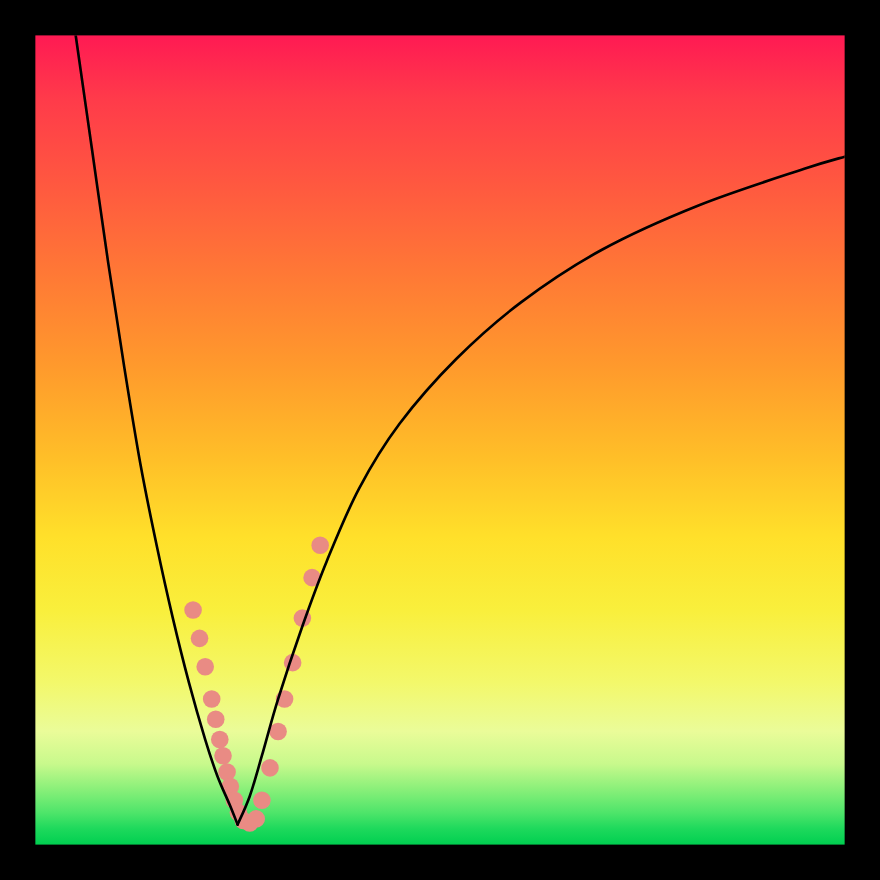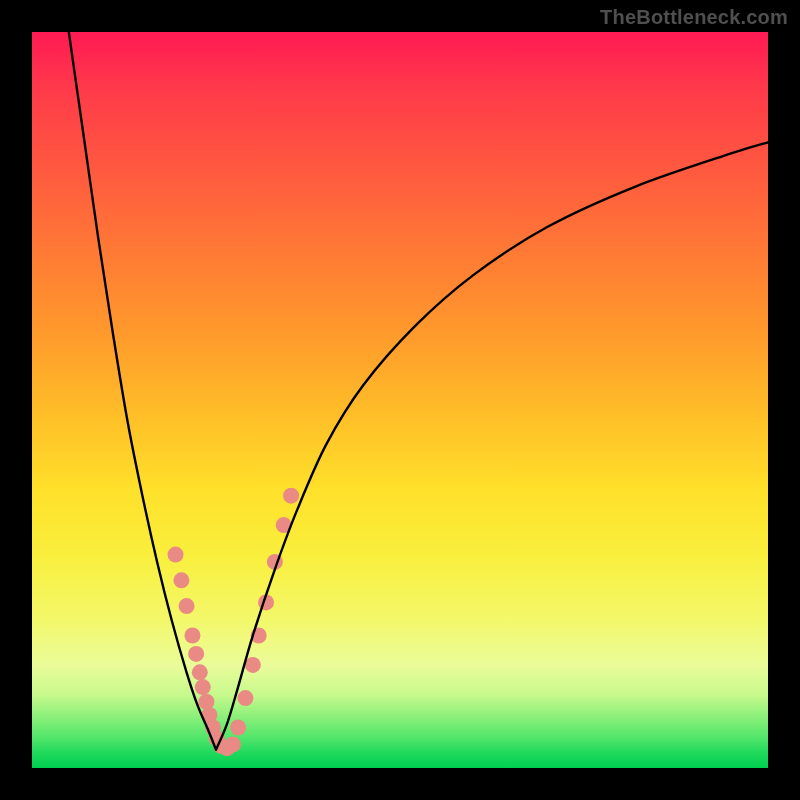--- a/index.html
+++ b/index.html
@@ -60,21 +60,20 @@
   svg.curves {
     position: absolute;
     inset: 0;
   }
 </style>
 </head>
 <body>
 
 <div class="frame">
 
-  <div class="watermark">TheBottleneck.com</div>
 
   <div class="plot-area">
     <div class="gradient-bg"></div>
 
     <svg class="curves" viewBox="0 0 736 736" preserveAspectRatio="none">
       <g id="markers-group">
           <circle cx="143.52" cy="522.56" r="8" fill="#e98b84"></circle>
           <circle cx="149.40800000000002" cy="548.32" r="8" fill="#e98b84"></circle>
           <circle cx="154.56" cy="574.08" r="8" fill="#e98b84"></circle>
           <circle cx="160.448" cy="603.52" r="8" fill="#e98b84"></circle>

